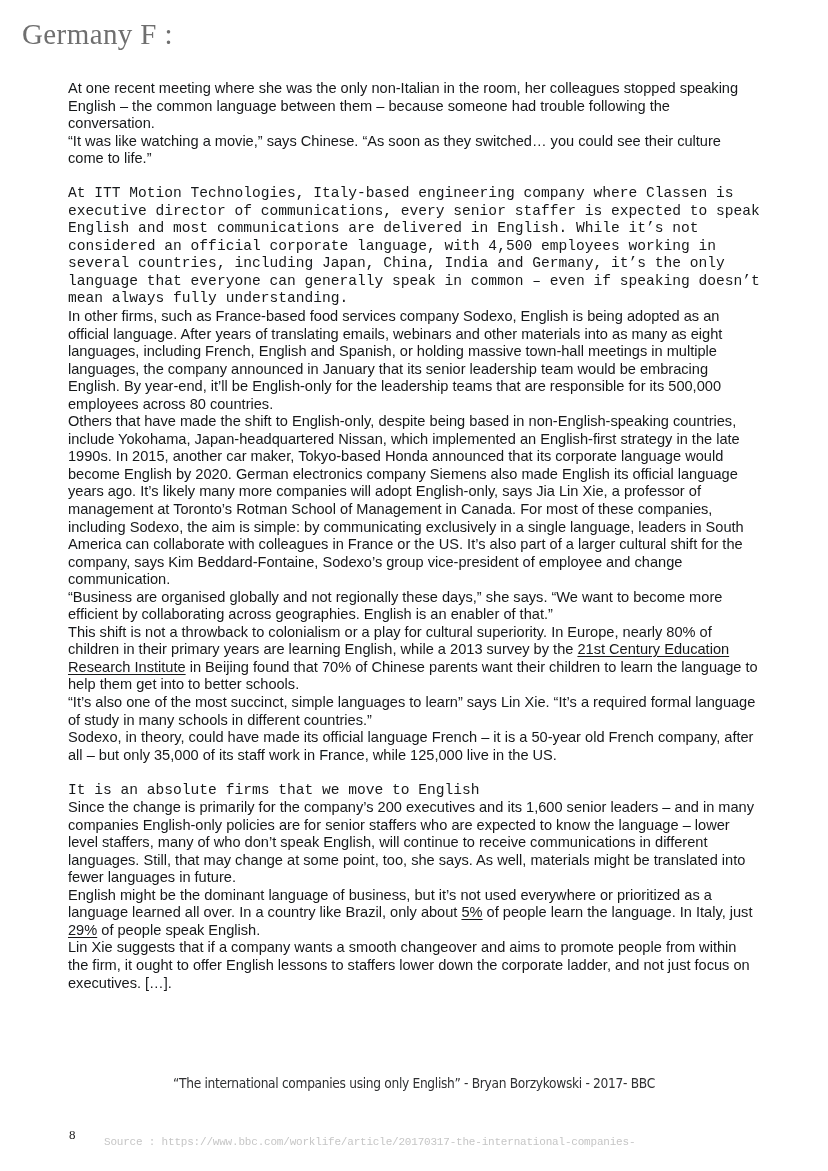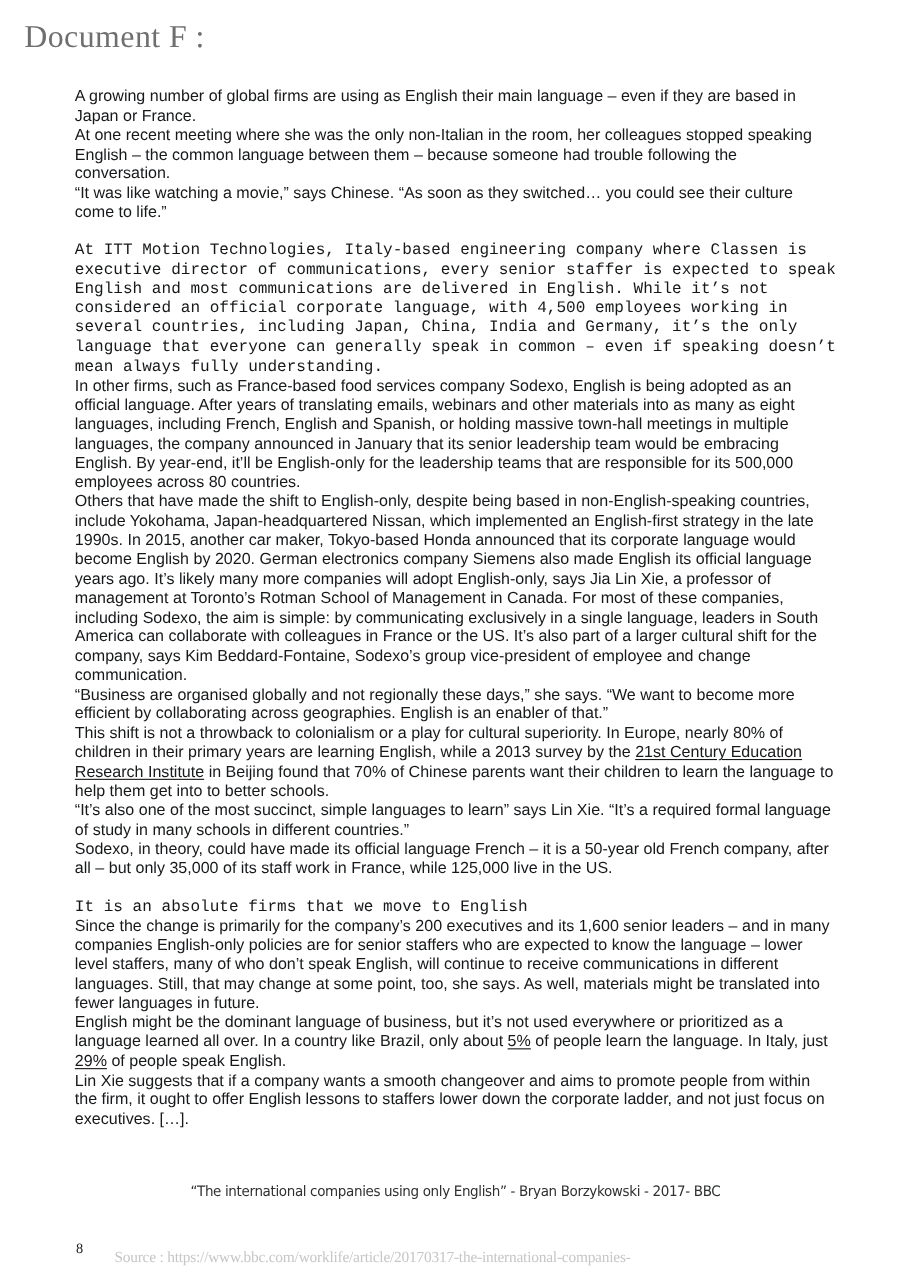--- a/index.html
+++ b/index.html
@@ -79,36 +79,35 @@
     left: 69px;
     top: 1127px;
     font-family: "Liberation Serif", serif;
     font-size: 13px;
     color: #1a1a1a;
   }
   .source-line {
     position: absolute;
     left: 104px;
     top: 1136px;
-    font-family: Liberation Serif, serif;
-    font-size: 14px;
+    font-family: Liberation Mono, monospace;
+    font-size: 11px;
     color: #c6c6c6;
     letter-spacing: -0.2px;
     white-space: nowrap;
   }
 </style>
 </head>
 <body>
 
 <div class="page">
 
-  <div class="doc-title">Document F :</div>
+  <div class="doc-title">Germany F :</div>
 
   <div class="body-block" id="body-block">
-      <p>A growing number of global firms are using as English their main language – even if they are based in Japan or France.</p>
       <p>At one recent meeting where she was the only non-Italian in the room, her colleagues stopped speaking English – the common language between them – because someone had trouble following the conversation.</p>
       <p>“It was like watching a movie,” says Chinese. “As soon as they switched… you could see their culture come to life.”</p>
       <p class="gap-before">At ITT Motion Technologies, Italy-based engineering company where Classen is executive director of communications, every senior staffer is expected to speak English and most communications are delivered in English. While it’s not considered an official corporate language, with 4,500 employees working in several countries, including Japan, China, India and Germany, it’s the only language that everyone can generally speak in common – even if speaking doesn’t mean always fully understanding.</p>
       <p>In other firms, such as France-based food services company Sodexo, English is being adopted as an official language. After years of translating emails, webinars and other materials into as many as eight languages, including French, English and Spanish, or holding massive town-hall meetings in multiple languages, the company announced in January that its senior leadership team would be embracing English. By year-end, it’ll be English-only for the leadership teams that are responsible for its 500,000 employees across 80 countries.</p>
       <p>Others that have made the shift to English-only, despite being based in non-English-speaking countries, include Yokohama, Japan-headquartered Nissan, which implemented an English-first strategy in the late 1990s. In 2015, another car maker, Tokyo-based Honda announced that its corporate language would become English by 2020. German electronics company Siemens also made English its official language years ago. It’s likely many more companies will adopt English-only, says Jia Lin Xie, a professor of management at Toronto’s Rotman School of Management in Canada. For most of these companies, including Sodexo, the aim is simple: by communicating exclusively in a single language, leaders in South America can collaborate with colleagues in France or the US. It’s also part of a larger cultural shift for the company, says Kim Beddard-Fontaine, Sodexo’s group vice-president of employee and change communication.</p>
       <p>“Business are organised globally and not regionally these days,” she says. “We want to become more efficient by collaborating across geographies. English is an enabler of that.”</p>
       <p>This shift is not a throwback to colonialism or a play for cultural superiority. In Europe, nearly 80% of children in their primary years are learning English, while a 2013 survey by the <u>21st  Century Education Research Institute</u> in Beijing found that 70% of Chinese parents want their children to learn the language to help them get into to better schools.</p>
       <p>“It’s also one of the most succinct, simple languages to learn” says Lin Xie. “It’s a required formal language of study in many schools in different countries.”</p>
       <p>Sodexo, in theory, could have made its official language French – it is a 50-year old French company, after all – but only 35,000 of its staff work in France, while 125,000 live in the US.</p>
       <p class="gap-before">It is an absolute firms that we move to English</p>

